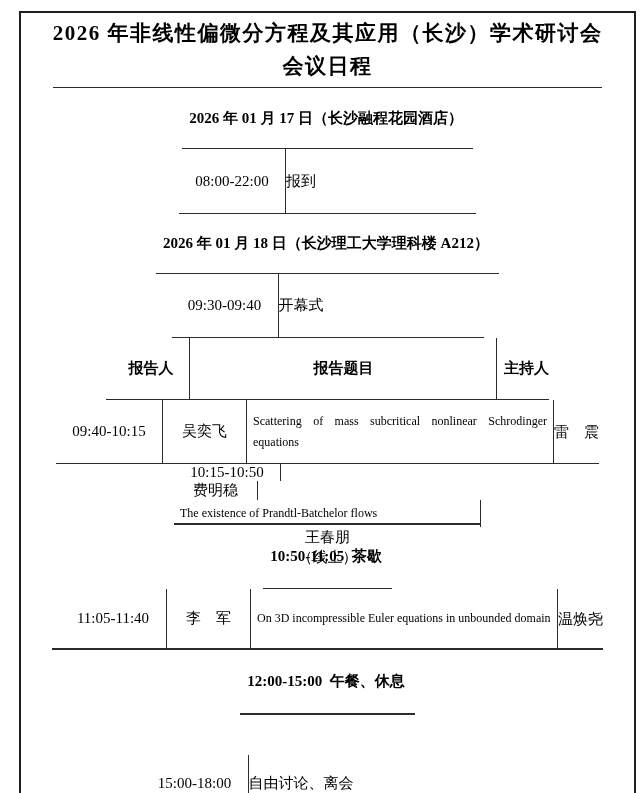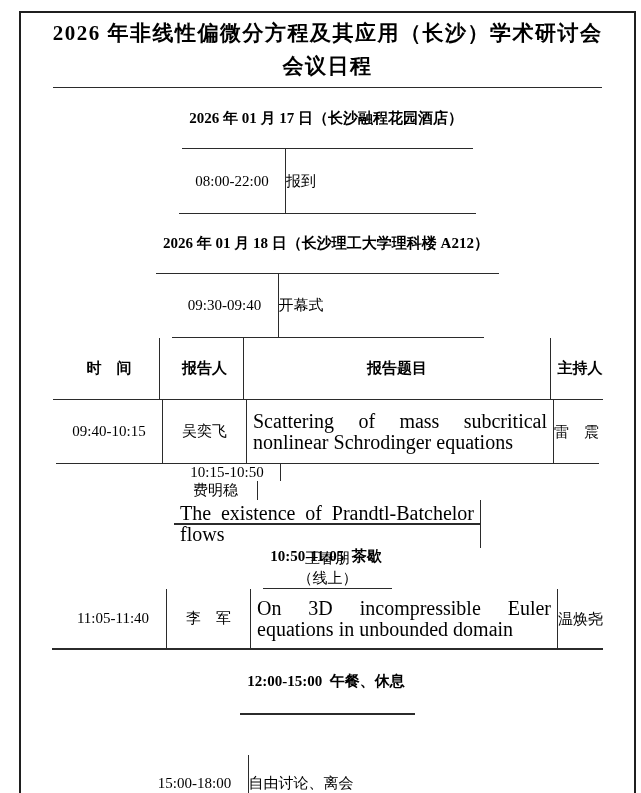--- a/index.html
+++ b/index.html
@@ -43,21 +43,21 @@
   .c-merged{flex:1;padding-right:160px;}
   
   .c-full{flex:1;padding-right:10px;white-space:pre-wrap;}
 
   .title-row{flex-direction:column;align-items:center;justify-content:center;}
   .title-line{font-size:21px;font-weight:700;letter-spacing:1.5px;line-height:33px;text-align:center;}
 
   .bold15{font-size:15px;font-weight:700;padding-left:7px;}
   .txt15{font-size:15px;}
   .time-txt{font-size:15px;}
-  .talk-title{display:block;width:100%;font-size:20px;line-height:21px;text-align:justify;}
+  .talk-title{display:block;width:100%;font-size:12px;line-height:21px;text-align:justify;}
   .chair-txt{font-size:15px;line-height:20px;text-align:center;white-space:pre-line;}
 </style>
 </head>
 <body>
 
 <div class="page">
   <div class="tbl">
 
     <div class="row h-title title-row">
       <div class="title-line">2026 年非线性偏微分方程及其应用（长沙）学术研讨会</div>
@@ -76,21 +76,20 @@
     <div class="row h-date2">
       <div class="cell c-full bold15">2026 年 01 月 18 日（长沙理工大学理科楼 A212）</div>
     </div>
 
     <div class="row h-open">
       <div class="cell c-time v time-txt">09:30-09:40</div>
       <div class="cell c-merged txt15">开幕式</div>
     </div>
 
     <div class="row h-head">
-      <div class="cell c-time v bold15">时　间</div>
       <div class="cell c-speaker v bold15">报告人</div>
       <div class="cell c-title v bold15">报告题目</div>
       <div class="cell c-chair bold15">主持人</div>
     </div>
 
     <div class="row h-t1">
       <div class="cell c-time v time-txt">09:40-10:15</div>
       <div class="cell c-speaker v txt15">吴奕飞</div>
       <div class="cell c-title v">
         <span class="talk-title">Scattering of mass subcritical nonlinear Schrodinger equations</span>

